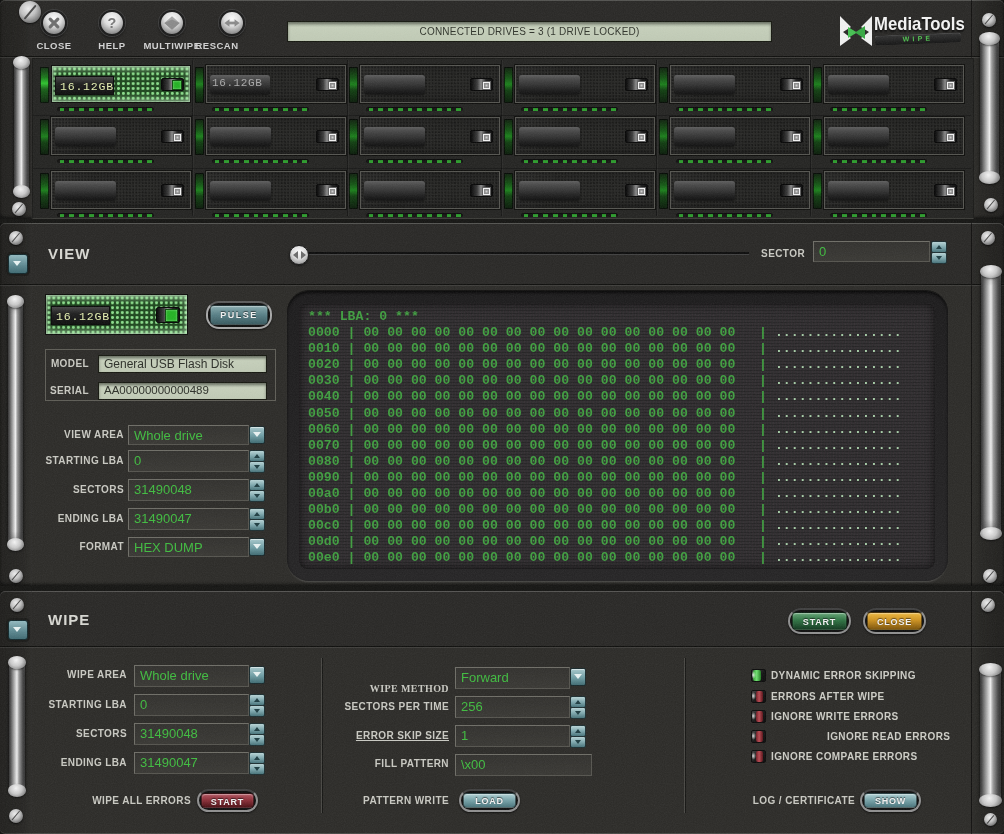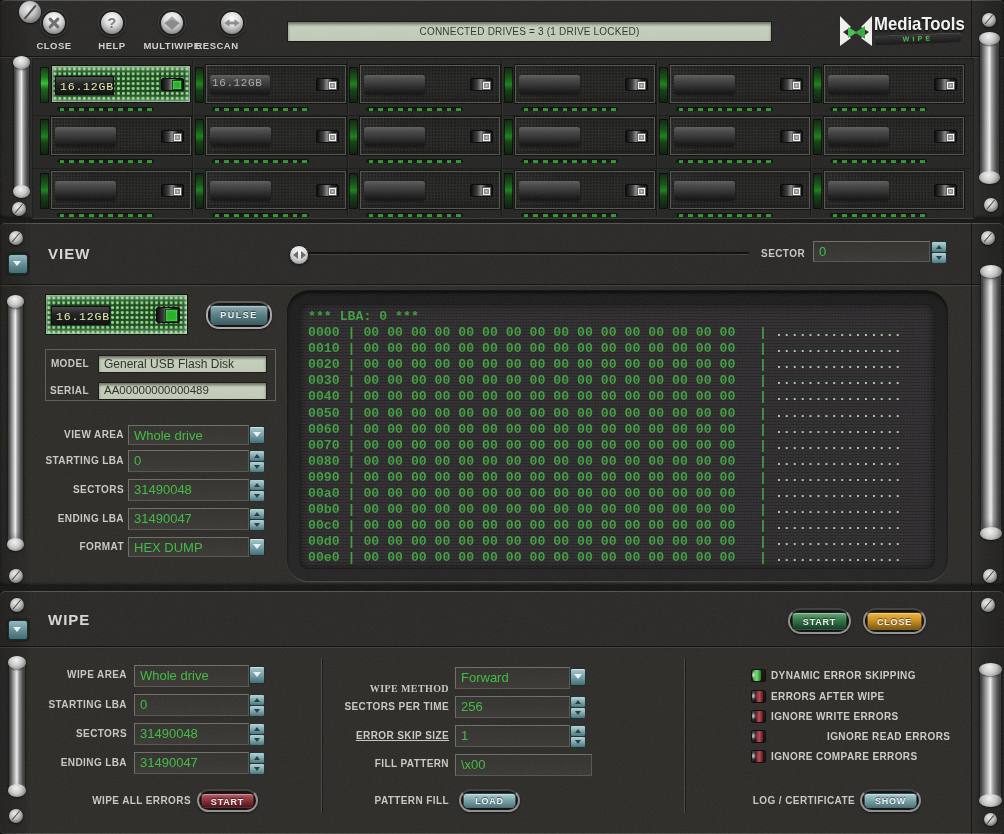--- a/index.html
+++ b/index.html
@@ -511,21 +511,21 @@
       <div class="spin" style="left:570px;top:134px;">
         <div class="tri-up2" style="left:4px;top:2.5px;"></div>
       </div>
       <div class="spin" style="left:570px;top:145px;">
         <div class="tri-dn2" style="left:4px;top:3px;"></div>
       </div>
 <div class="lbl" style="left:345px;top:167px;width:104px;">FILL PATTERN</div>
 <div class="inp" style="left:455px;top:163px;width:135px;height:20px;text-align:center;">
         <span class="grn">\x00</span>
       </div>
-<div class="lbl" style="left:345px;top:204px;width:104px;">PATTERN FILL</div>
+<div class="lbl" style="left:345px;top:204px;width:104px;">PATTERN WRITE</div>
 <div class="bframe" style="left:459px;top:198px;width:57px;height:19px;">
         <div class="binner" style="background:linear-gradient(#aed0d3,#7aa6ac 45%,#4a767d);font-size:9px;letter-spacing:.8px;padding-top:2px;">LOAD</div>
       </div>
 <div class="cbled on" style="left:751px;top:78px;"></div>
 <div class="cblbl" style="left:771px;top:79px;">DYNAMIC ERROR SKIPPING</div>
 <div class="cbled off" style="left:751px;top:98.5px;"></div>
 <div class="cblbl" style="left:771px;top:99.5px;">ERRORS AFTER WIPE</div>
 <div class="cbled off" style="left:751px;top:118.5px;"></div>
 <div class="cblbl" style="left:771px;top:119.5px;">IGNORE WRITE ERRORS</div>
 <div class="cbled off" style="left:751px;top:139px;"></div>

